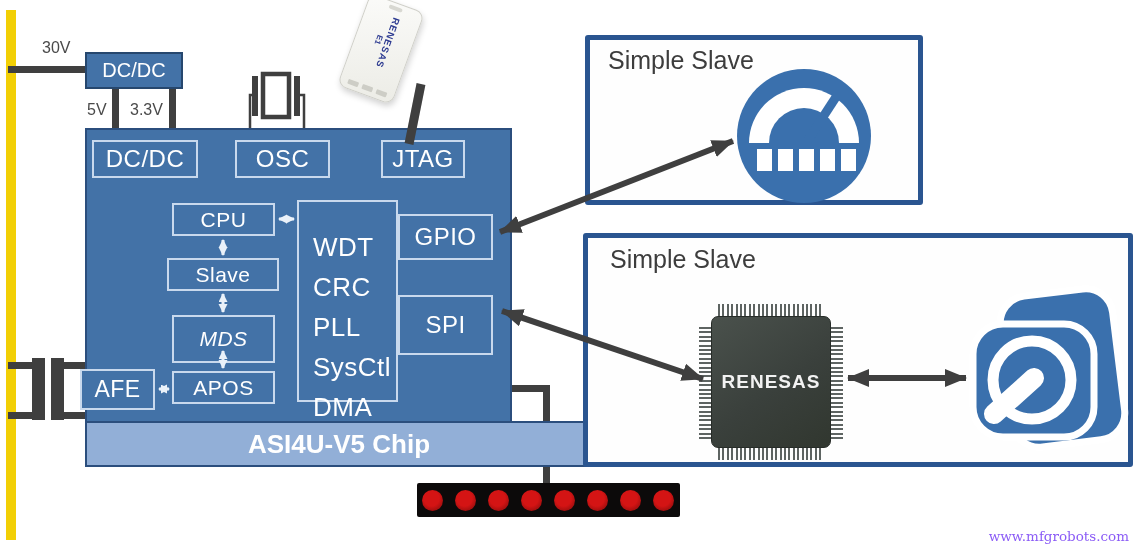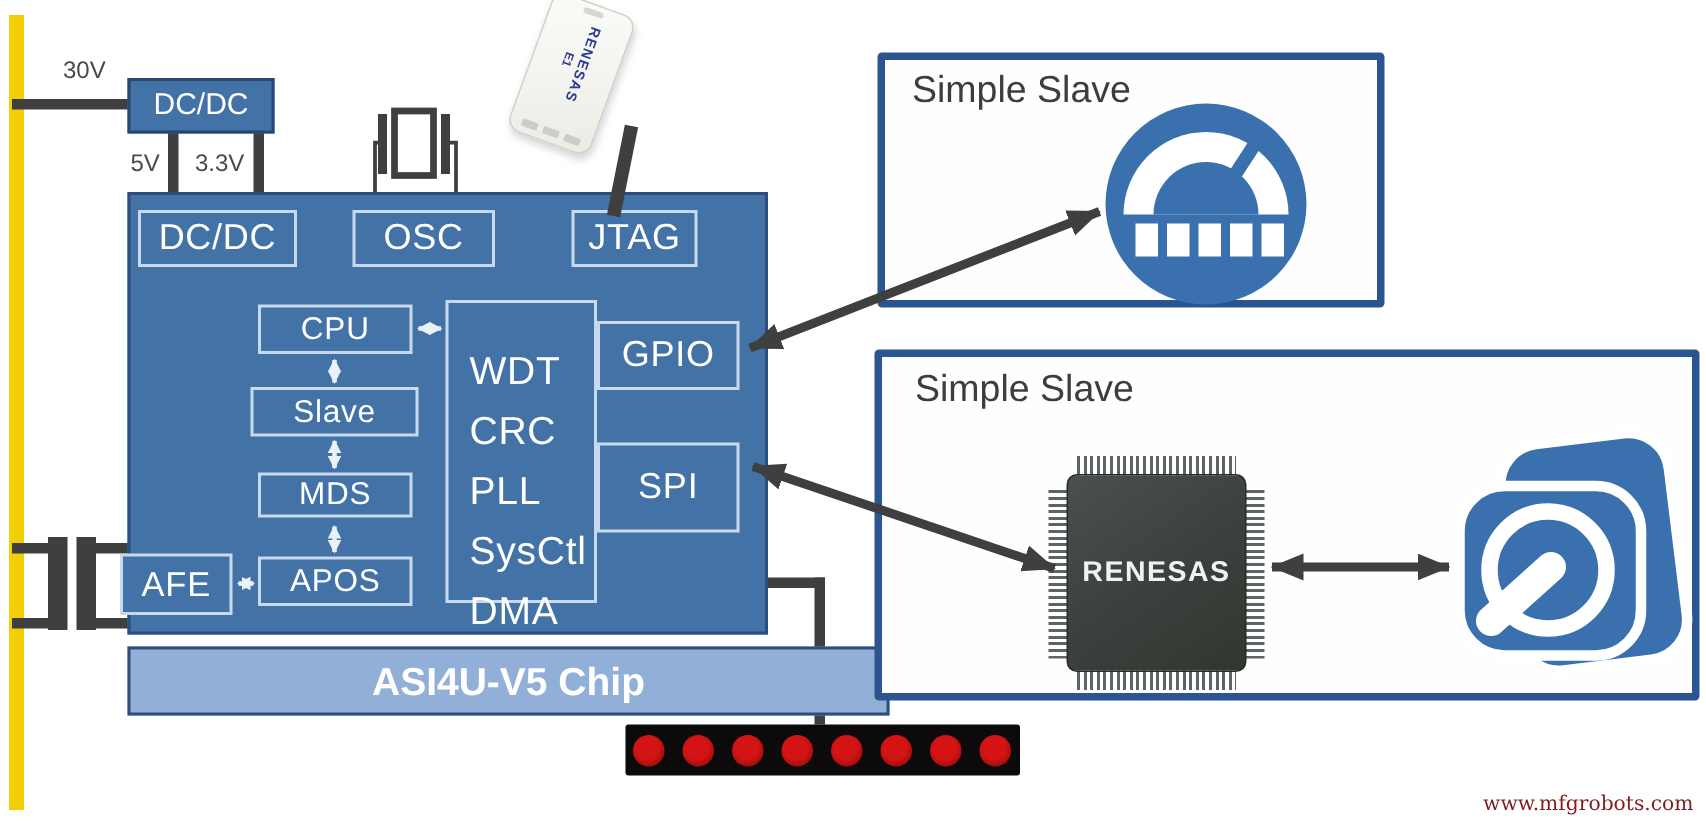--- a/index.html
+++ b/index.html
@@ -38,21 +38,21 @@
   .e1{position:absolute;background:linear-gradient(160deg,#FBFBF9, #ECECE6);
       border:1.5px solid #CFCFC8;border-radius:9px;transform:rotate(20deg);
       box-shadow:2px 3px 6px rgba(0,0,0,0.18);}
   .e1 .slot-top{position:absolute;top:3px;left:50%;transform:translateX(-50%);
       width:14px;height:4px;background:#D8D8D2;border-radius:2px;}
   .e1 .brand{position:absolute;left:50%;top:42%;transform:translate(-50%,-50%) rotate(90deg);
       color:#2B3990;font-weight:bold;font-size:9.5px;letter-spacing:1px;white-space:nowrap;text-align:center;}
   .e1 .model{display:block;font-size:8px;letter-spacing:0;font-weight:bold;}
   .e1 .slot-b{position:absolute;bottom:4px;width:11px;height:5px;background:#CDCDC6;border-radius:1px;}
   .watermark{position:absolute;right:8px;bottom:3px;font-family:"DejaVu Serif", serif;
-      font-size:13.5px;color:#7f1d1d;}
+      font-size:13.5px;color:#8b5cf6;}
   svg.overlay{position:absolute;left:0;top:0;pointer-events:none;}
 </style>
 </head>
 <body>
 
 <div id="stage">
 
   <div class="abs" style="left:6px;top:10px;width:10px;height:530px;background:#F2CF05;"></div>
 
   <div class="wire" style="left:8px;top:66px;width:79px;height:7px;"></div>
@@ -71,41 +71,41 @@
 
   <div class="plabel" style="left:42px;top:39px;">30V</div>
   <div class="plabel" style="left:87px;top:101px;">5V</div>
   <div class="plabel" style="left:130px;top:101px;">3.3V</div>
 
   <div class="abs chipbody" style="left:85px;top:52px;width:98px;height:37px;border-color:#26476E;display:flex;align-items:center;justify-content:center;">
     <span style="color:#fff;font-size:20px;">DC/DC</span>
   </div>
 
   <div class="abs chipbody" style="left:85px;top:128px;width:427px;height:295px;"></div>
-  <div class="footer" style="left:85px;top:421px;width:508px;height:46px;margin-top:10px;">
+  <div class="footer" style="left:85px;top:421px;width:508px;height:46px;">
     <span>ASI4U-V5 Chip</span>
   </div>
 
   <div class="blk" style="left:92px;top:140px;width:106px;height:38px;">
     <span>DC/DC</span>
     </div>
   <div class="blk" style="left:235px;top:140px;width:95px;height:38px;">
     <span>OSC</span>
     </div>
   <div class="blk" style="left:361px;top:140px;width:84px;height:38px;margin-left:20px;">
     <span>JTAG</span>
     </div>
 
   <div class="blk small" style="left:172px;top:203px;width:103px;height:33px;">
     <span>CPU</span>
     </div>
   <div class="blk small" style="left:167px;top:258px;width:112px;height:33px;">
     <span>Slave</span>
     </div>
-  <div class="blk small" style="left:172px;top:315px;width:103px;height:30px;">
+  <div class="blk small" style="left:172px;top:315px;width:103px;height:48px;font-style:italic;">
     <span>MDS</span>
     </div>
   <div class="blk small" style="left:172px;top:371px;width:103px;height:33px;">
     <span>APOS</span>
     </div>
   <div class="blk" style="left:80px;top:369px;width:75px;height:41px;font-size:23px;">
     <span>AFE</span>
     </div>
 
   <div class="periphbox" style="left:297px;top:200px;width:101px;height:202px;">

